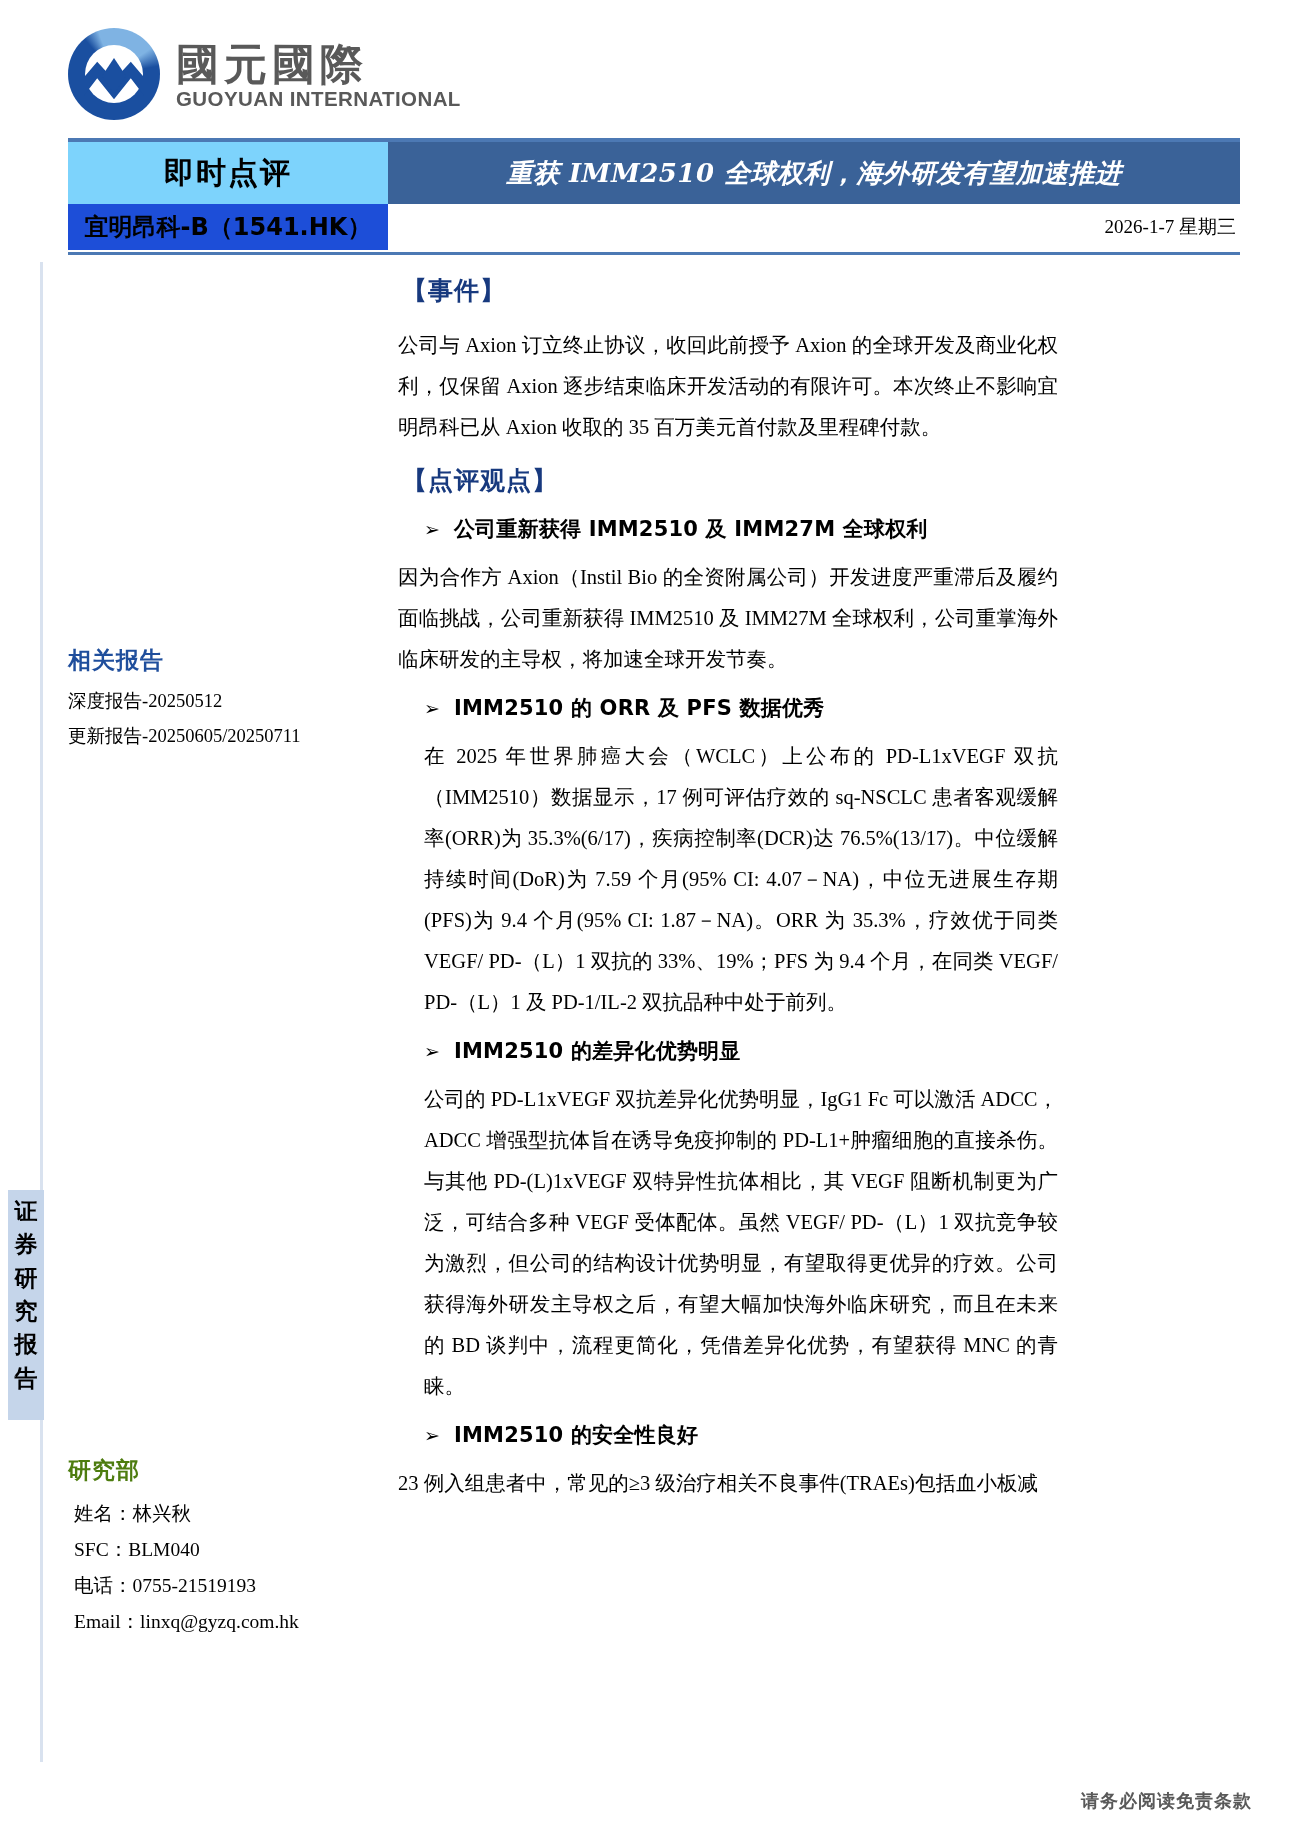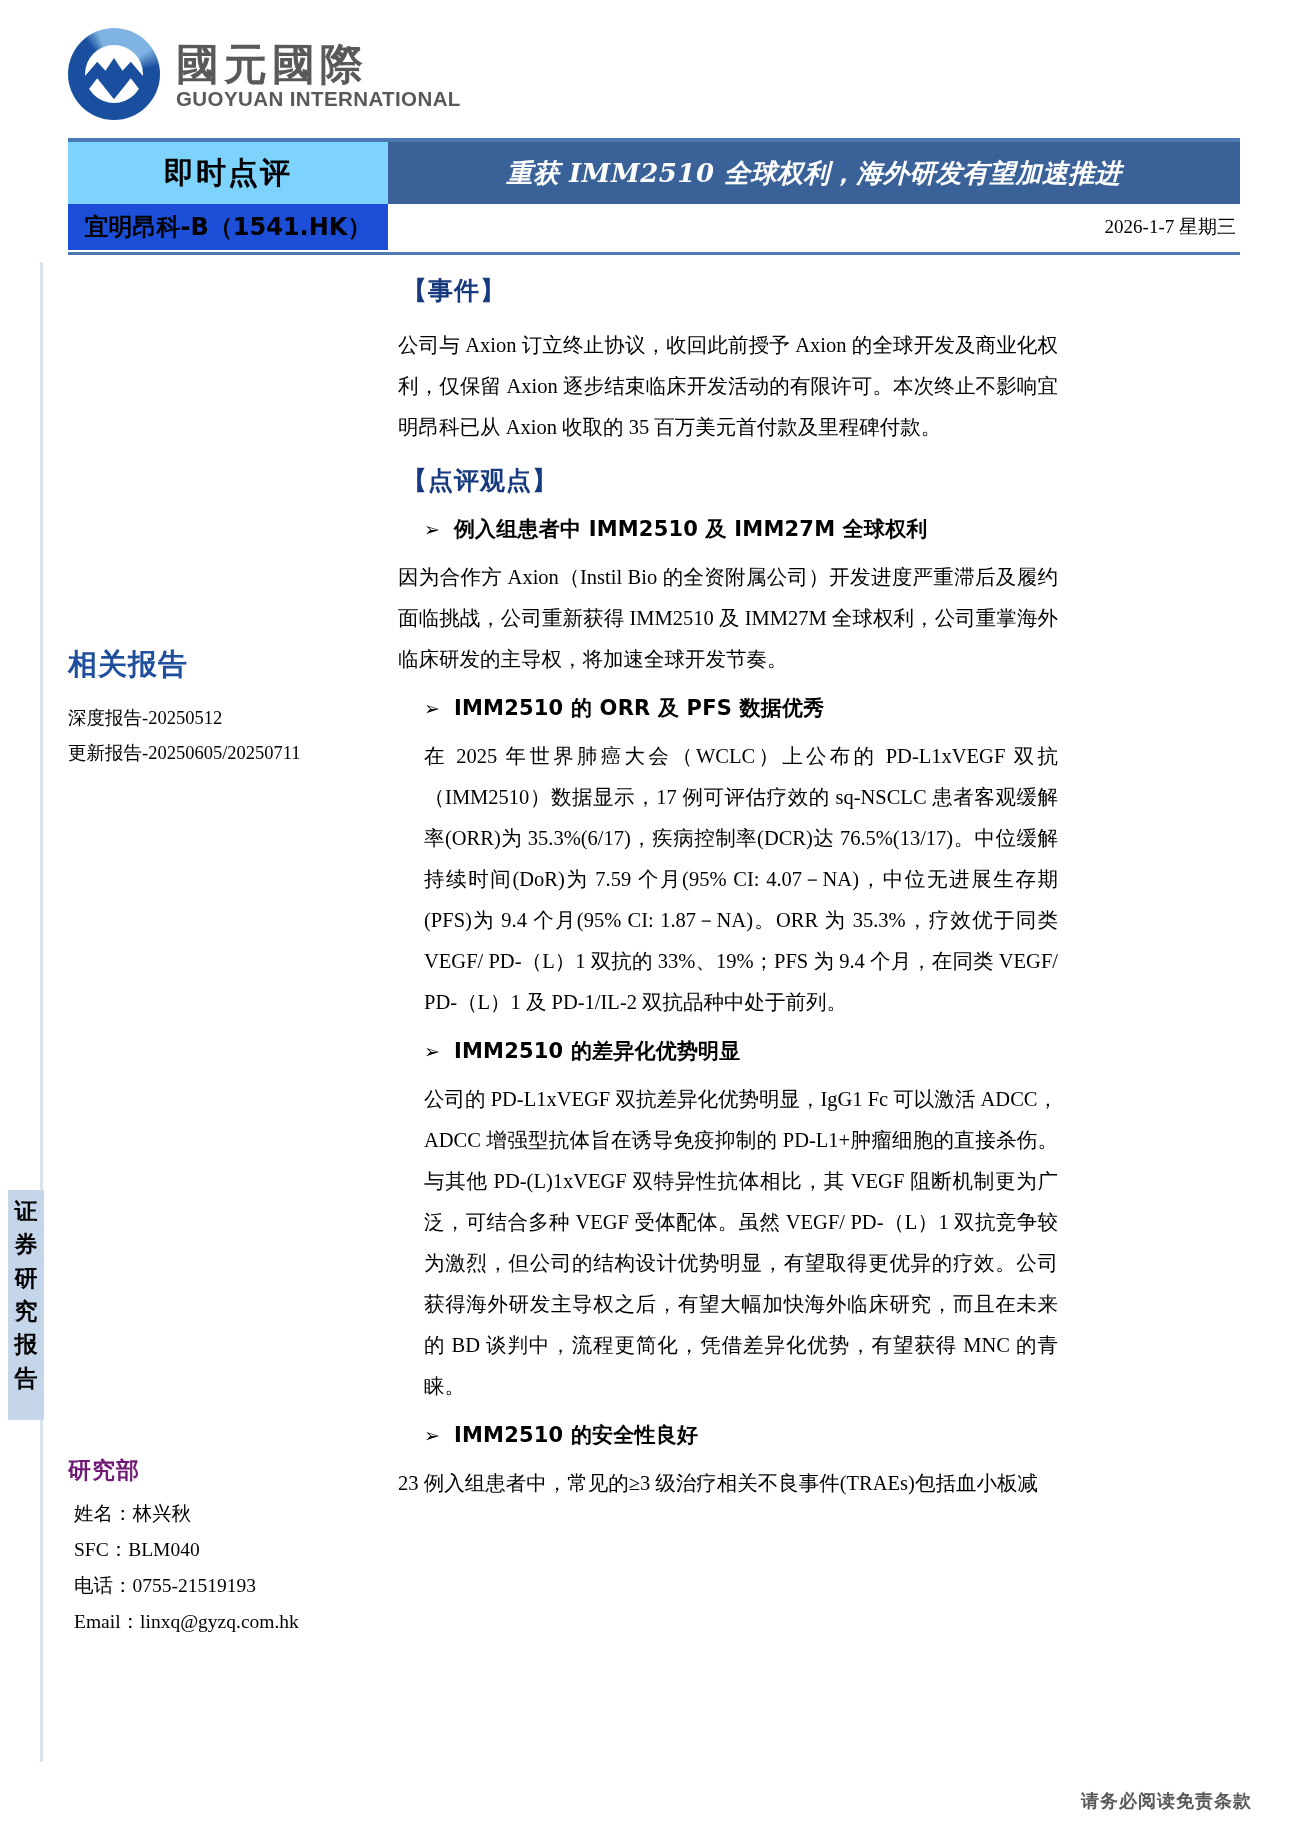--- a/index.html
+++ b/index.html
@@ -213,44 +213,44 @@
   .vert-text span { display: block; }
 
   .side-reports {
     position: absolute;
     left: 68px;
     top: 645px;
     width: 320px;
   }
   .side-heading {
     font-family: "DejaVu Sans", "Liberation Sans", sans-serif;
-    font-size: 29px;
+    font-size: 23px;
     font-weight: 700;
     color: #1f4e9c;
-    margin-bottom: 16px;
+    margin-bottom: 8px;
     letter-spacing: 1px;
   }
   .side-line {
     font-family: "Liberation Serif", "DejaVu Serif", serif;
     font-size: 18.5px;
     color: #000000;
     line-height: 1.9;
   }
 
   .side-dept {
     position: absolute;
     left: 68px;
     top: 1455px;
     width: 320px;
   }
   .dept-heading {
     font-family: "DejaVu Sans", "Liberation Sans", sans-serif;
     font-size: 23px;
     font-weight: 700;
-    color: #701a75;
+    color: #4d7c0f;
     margin-bottom: 10px;
     letter-spacing: 1px;
   }
   .dept-line {
     font-family: "Liberation Serif", "DejaVu Serif", serif;
     font-size: 19.5px;
     color: #000000;
     line-height: 1.85;
     padding-left: 6px;
   }
@@ -376,21 +376,21 @@
 
   <div class="content">
 
     <div class="sec-heading first">【事件】</div>
     <p class="body">公司与 Axion 订立终止协议，收回此前授予 Axion 的全球开发及商业化权利，仅保留 Axion 逐步结束临床开发活动的有限许可。本次终止不影响宜明昂科已从 Axion 收取的 35 百万美元首付款及里程碑付款。</p>
 
     <div class="sec-heading">【点评观点】</div>
 
     <div class="bullet">
       <span class="arrow">➢</span>
-      <span class="btext">例入组患者中 IMM2510 及 IMM27M 全球权利</span>
+      <span class="btext">公司重新获得 IMM2510 及 IMM27M 全球权利</span>
     </div>
     <p class="body">因为合作方 Axion（Instil Bio 的全资附属公司）开发进度严重滞后及履约面临挑战，公司重新获得 IMM2510 及 IMM27M 全球权利，公司重掌海外临床研发的主导权，将加速全球开发节奏。</p>
 
     <div class="bullet">
       <span class="arrow">➢</span>
       <span class="btext">IMM2510 的 ORR 及 PFS 数据优秀</span>
     </div>
     <p class="body indent">在 2025 年世界肺癌大会（WCLC）上公布的 PD-L1xVEGF 双抗（IMM2510）数据显示，17 例可评估疗效的 sq-NSCLC 患者客观缓解率(ORR)为 35.3%(6/17)，疾病控制率(DCR)达 76.5%(13/17)。中位缓解持续时间(DoR)为 7.59 个月(95% CI: 4.07－NA)，中位无进展生存期(PFS)为 9.4 个月(95% CI: 1.87－NA)。ORR 为 35.3%，疗效优于同类 VEGF/ PD-（L）1 双抗的 33%、19%；PFS 为 9.4 个月，在同类 VEGF/ PD-（L）1 及 PD-1/IL-2 双抗品种中处于前列。</p>
 
     <div class="bullet">

